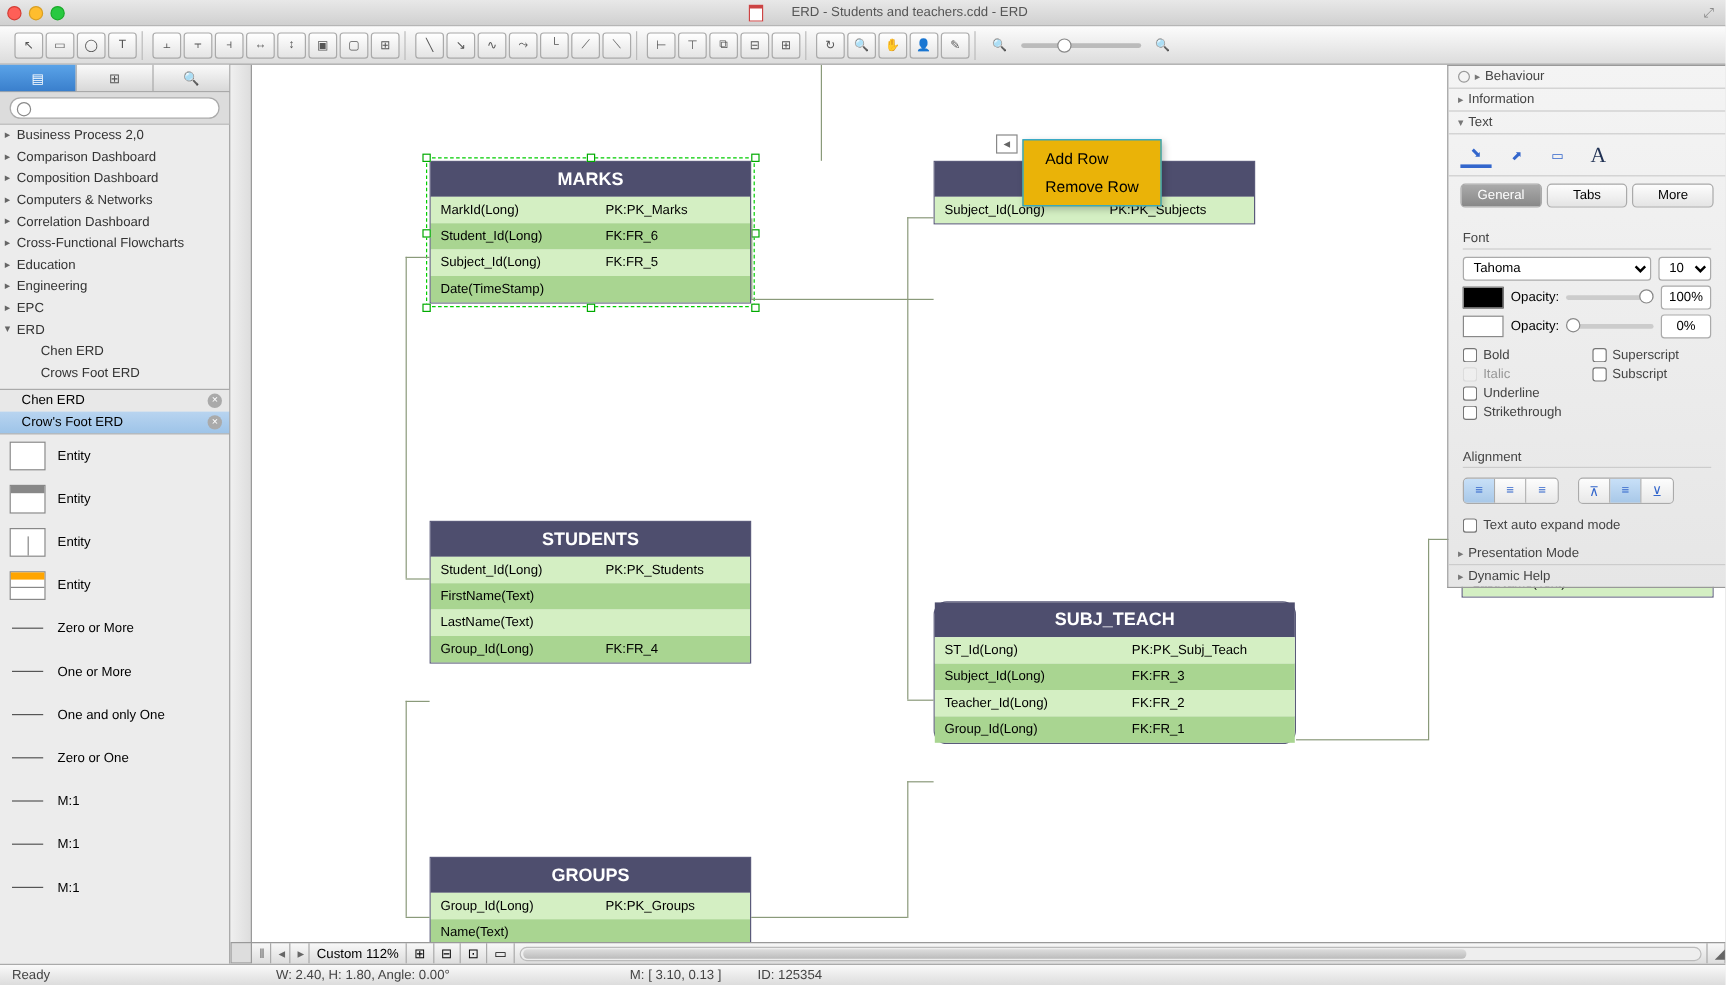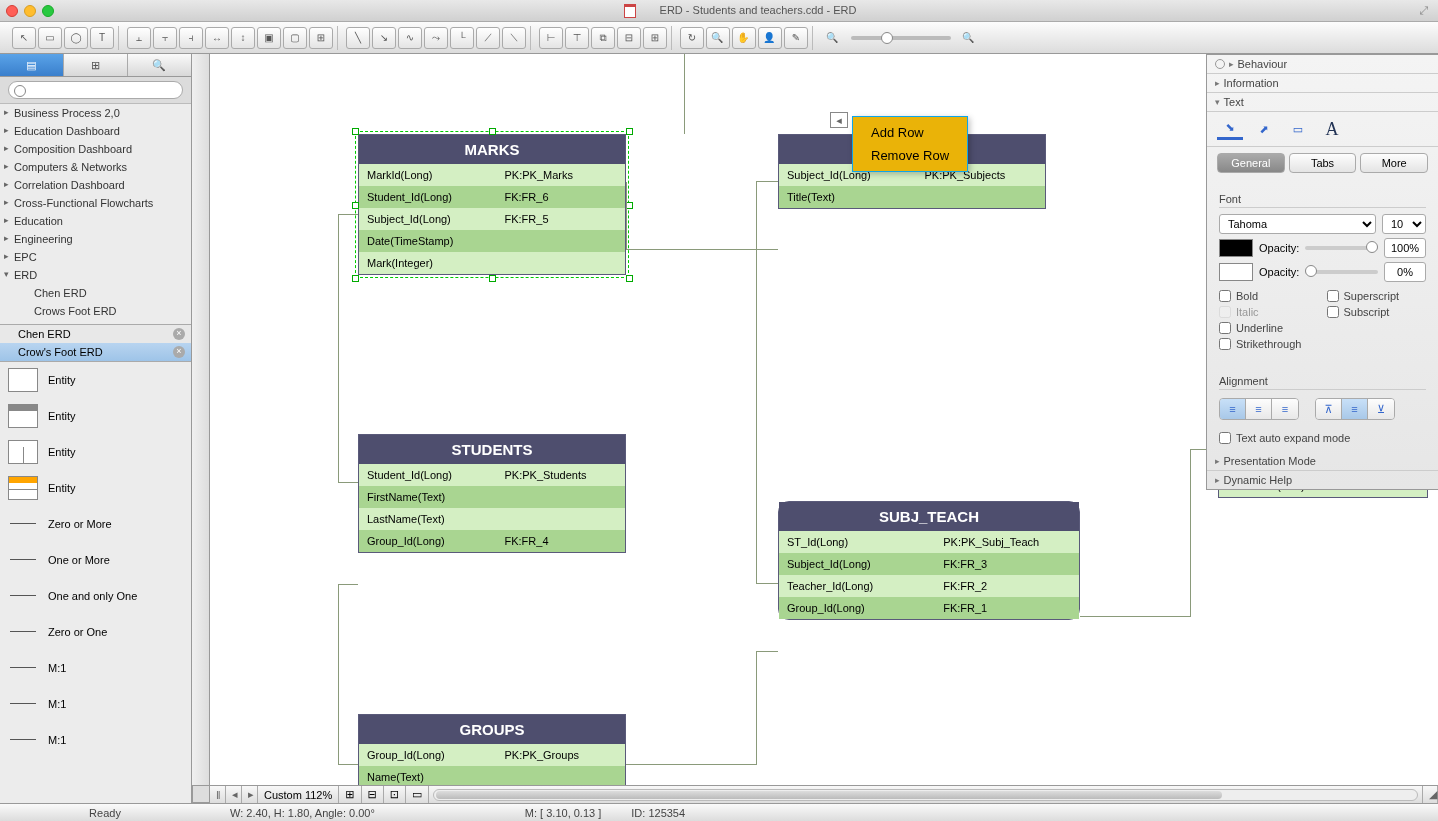--- a/index.html
+++ b/index.html
@@ -108,21 +108,21 @@
 .chk{display:flex;align-items:center;gap:5px;color:#444;}
 .chk input{width:12px;height:12px;}
 .align-row{display:flex;gap:16px;margin-top:8px;}
 .align-grp{display:flex;border:1px solid #aaa;border-radius:4px;overflow:hidden;}
 .align-btn{width:26px;height:20px;display:flex;align-items:center;justify-content:center;border-right:1px solid #aaa;background:linear-gradient(#fdfdfd,#e8e8e8);color:#36c;}
 .align-btn.active{background:linear-gradient(#c8e0f8,#a8c8e8);}
 .align-btn:last-child{border-right:none;}
 
 
 .statusbar{height:18px;background:linear-gradient(#fafafa,#dcdcdc);border-top:1px solid #999;display:flex;align-items:center;font-size:11px;color:#444;padding:0 10px;gap:30px;}
-.statusbar .s1{width:190px;text-align:center;}
+.statusbar .s1{width:190px;}
 </style>
 </head>
 <body>
 
 <div class="titlebar">
   <div class="traffic">
     <span class="t-red"></span>
     <span class="t-yel"></span>
     <span class="t-grn"></span>
   </div>
@@ -188,21 +188,21 @@
     <div class="side-tabs">
       <div class="side-tab active">▤</div>
       <div class="side-tab">⊞</div>
       <div class="side-tab">🔍</div>
     </div>
     <div class="side-search">
       <input type="text" placeholder="" style="">
     </div>
     <div class="tree" id="tree">
         <div class="tree-item">Business Process 2,0</div>
-        <div class="tree-item">Education Dashboard</div>
+        <div class="tree-item">Comparison Dashboard</div>
         <div class="tree-item">Composition Dashboard</div>
         <div class="tree-item">Computers &amp; Networks</div>
         <div class="tree-item">Correlation Dashboard</div>
         <div class="tree-item">Cross-Functional Flowcharts</div>
         <div class="tree-item">Education</div>
         <div class="tree-item">Engineering</div>
         <div class="tree-item">EPC</div>
         <div class="tree-item open">ERD</div>
         <div class="tree-sub">
           <div class="tree-sub-item">Chen ERD</div>
@@ -284,45 +284,37 @@
             <div class="c2">FK:FR_6</div>
           </div>
           <div class="entity-row r0">
             <div class="c1">Subject_Id(Long)</div>
             <div class="c2">FK:FR_5</div>
           </div>
           <div class="entity-row r1">
             <div class="c1">Date(TimeStamp)</div>
             <div class="c2"></div>
           </div>
-          <div class="entity-row r0">
-            <div class="c1">Mark(Integer)</div>
-            <div class="c2"></div>
-          </div>
           <div class="sel-handles">
             <div class="sel-border"></div>
             <div class="handle" style="left: calc(0% - 3px); top: calc(0% - 3px);"></div>
             <div class="handle" style="left: calc(50% - 3px); top: calc(0% - 3px);"></div>
             <div class="handle" style="left: calc(100% - 3px); top: calc(0% - 3px);"></div>
             <div class="handle" style="left: calc(0% - 3px); top: calc(50% - 3px);"></div>
             <div class="handle" style="left: calc(100% - 3px); top: calc(50% - 3px);"></div>
             <div class="handle" style="left: calc(0% - 3px); top: calc(100% - 3px);"></div>
             <div class="handle" style="left: calc(50% - 3px); top: calc(100% - 3px);"></div>
             <div class="handle" style="left: calc(100% - 3px); top: calc(100% - 3px);"></div>
           </div>
         </div>
         <div class="entity" style="left: 568px; top: 80px; width: 268px;">
           <div class="entity-hdr">SUBJECTS</div>
           <div class="entity-row r0">
             <div class="c1">Subject_Id(Long)</div>
             <div class="c2">PK:PK_Subjects</div>
-          </div>
-          <div class="entity-row r1">
-            <div class="c1">Title(Text)</div>
-            <div class="c2"></div>
           </div>
         </div>
         <div class="entity" style="left: 148px; top: 380px; width: 268px;">
           <div class="entity-hdr">STUDENTS</div>
           <div class="entity-row r0">
             <div class="c1">Student_Id(Long)</div>
             <div class="c2">PK:PK_Students</div>
           </div>
           <div class="entity-row r1">
             <div class="c1">FirstName(Text)</div>

